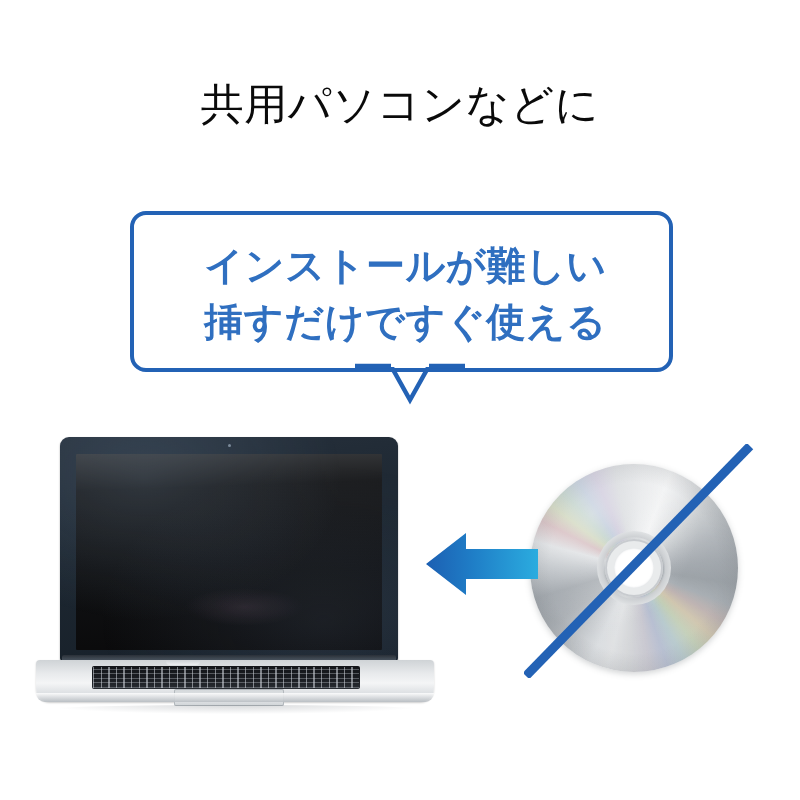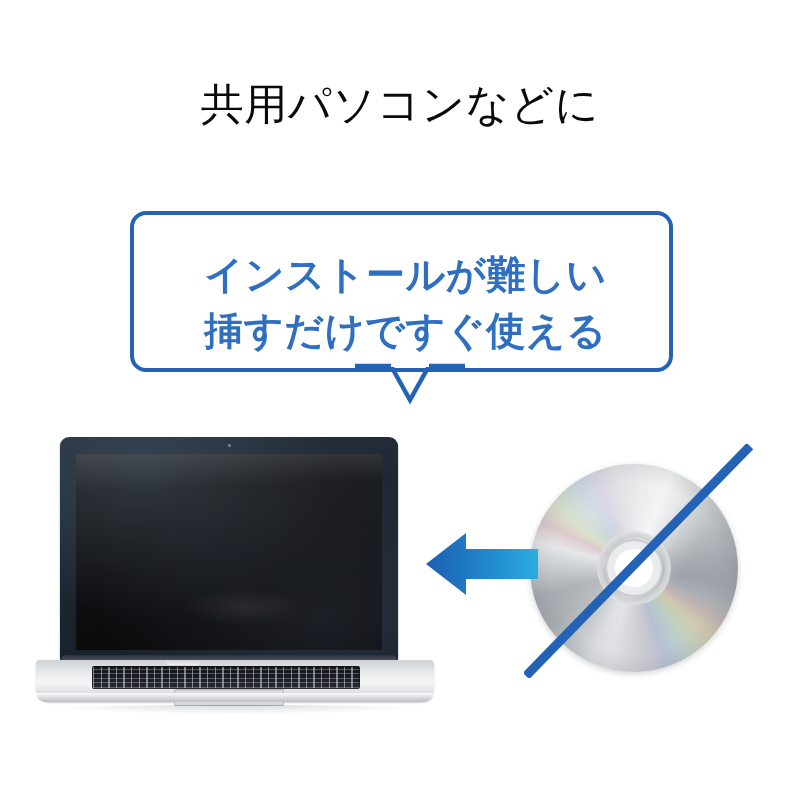--- a/index.html
+++ b/index.html
@@ -49,21 +49,20 @@
     left: 0;
     top: 23px;
     width: 543px;
     text-align: center;
     color: #2f6fc0;
     font-weight: bold;
     font-size: 39px;
     line-height: 56px;
     letter-spacing: 0.5px;
     white-space: nowrap;
-    margin-top: 9px;
   }
   
   .bubble-tail {
     position: absolute;
     left: 355px;
     top: 360px;
     width: 110px;
     height: 48px;
     z-index: 4;
   }

